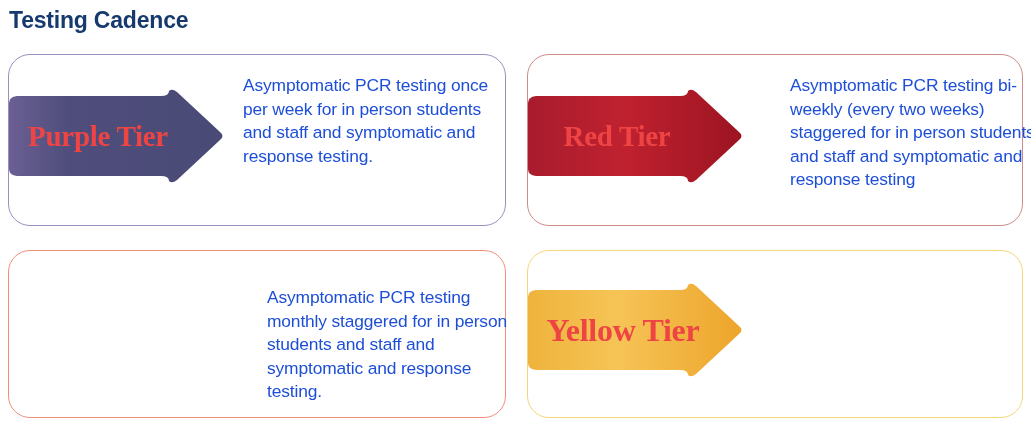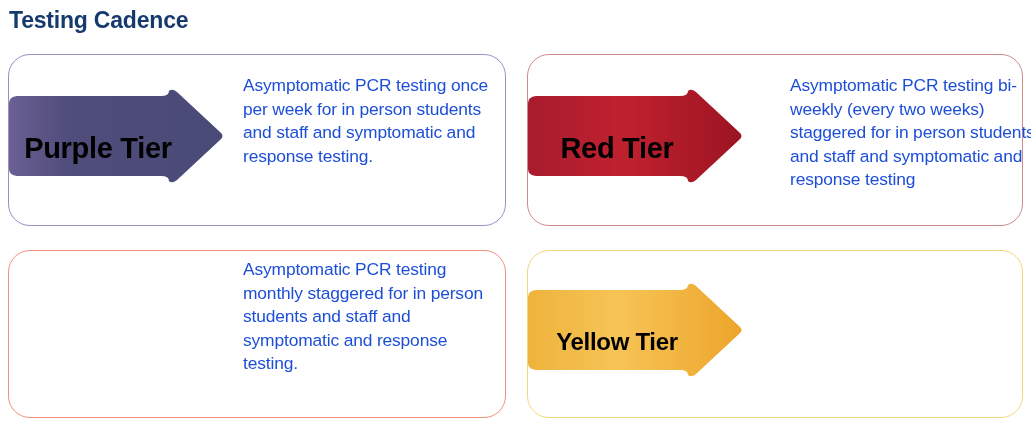--- a/index.html
+++ b/index.html
@@ -57,48 +57,49 @@
   .c-purple .arrow-wrap { top: 36px; }
   .c-red    .arrow-wrap { top: 36px; }
   .c-orange .arrow-wrap { top: 34px; }
   .c-yellow .arrow-wrap { top: 34px; }
 
   .arrow-wrap svg { display: block; width: 214px; height: 90px; overflow: visible; }
 
   .arrow-label {
     position: absolute;
     left: 0;
-    top: 12px;
+    top: 0;
     width: 178px;
     height: 90px;
     display: flex;
     align-items: center;
     justify-content: center;
-    color: #000000;
+    color: #ef4444;
     font-weight: bold;
     font-size: 29px;
     letter-spacing: -0.3px;
     white-space: nowrap;
     pointer-events: none;
-  }
-  .c-yellow .arrow-label { font-size: 24px; }
+    font-family: Liberation Serif, serif;
+  }
+  .c-yellow .arrow-label { font-size: 32px; margin-left: 6px; }
 
   
   .desc {
     position: absolute;
     top: 19px;
     left: 234px;
     width: 255px;
     font-size: 17.4px;
     line-height: 23.6px;
     color: #1d4ed8;
     letter-spacing: -0.15px;
   }
   .c-red .desc    { left: 231px; width: 262px; margin-left: 31px; }
-  .c-orange .desc { top: 7px; }
+  .c-orange .desc { top: 35px; margin-left: 24px; }
   .c-yellow .desc { top: 17px; left: 231px; width: 262px; }
 </style>
 </head>
 <body>
 
 <div class="page">
 
   <div class="page-title">Testing Cadence</div>
 
   <div class="card c-purple">

